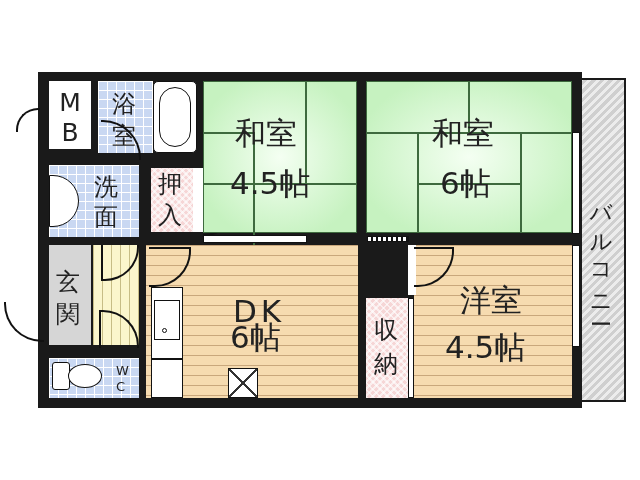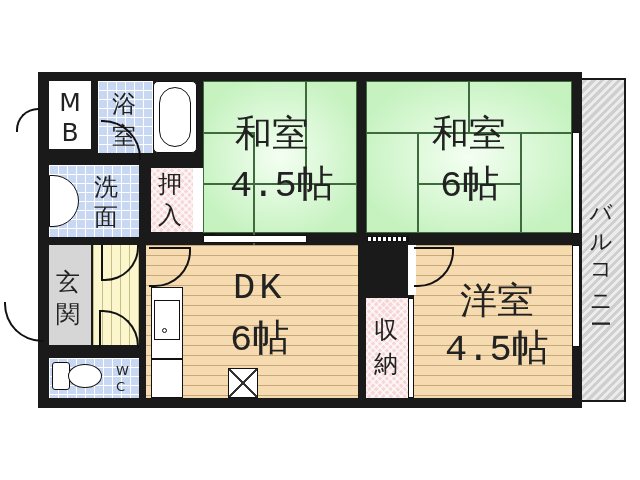--- a/index.html
+++ b/index.html
@@ -8,21 +8,21 @@
   .wall{background:#1a1a1a;}
   .tile{background-color:#c9d8f2;background-image:linear-gradient(#fff 1px,transparent 1px),linear-gradient(90deg,#fff 1px,transparent 1px);background-size:9px 9px;}
   .tatami{background:radial-gradient(ellipse at center,#f4fff2 0%,#c6f2c0 80%);border:1.5px solid #3e6a3e;}
   .wood{background-color:#f6dbb0;background-image:linear-gradient(#c9a77c 1px,transparent 1px);background-size:100% 10px;}
   .storage{background-color:#f6d6d6;background-image:repeating-linear-gradient(45deg,rgba(255,255,255,.6) 0 2px,transparent 2px 5px),repeating-linear-gradient(-45deg,rgba(255,255,255,.6) 0 2px,transparent 2px 5px);}
   .gray{background:#d6d6d6;}
   .white{background:#fff;}
   .balcony{background:repeating-linear-gradient(-45deg,#cfcfcf 0 3px,#ececec 3px 6px);border:2px solid #1a1a1a;}
   .hall{background-color:#fbf6cc;background-image:linear-gradient(90deg,#c7bd86 1px,transparent 1px);background-size:9px 100%;}
   .lbl{position:absolute;color:#222;font-family:"DejaVu Sans",sans-serif;text-align:center;line-height:1;white-space:nowrap;}
-  .big{font-size:37px;font-family:Liberation Mono, monospace;}
+  .big{font-size:31px;}
   .mid{font-size:25px;}
   .vert{writing-mode:vertical-rl;text-orientation:upright;letter-spacing:6px;}
   .door{position:absolute;border:2px solid #111;}
   .win{position:absolute;background:#fff;border:1.5px solid #111;}
 </style>
 </head>
 <body>
 
 <div class="abs wall" style="left:38px;top:72px;width:544px;height:336px;"></div>
 
@@ -87,21 +87,21 @@
 <div class="lbl" style="left:116px;top:364px;font-size:13px;">W</div>
 <div class="lbl" style="left:116px;top:380px;font-size:13px;">C</div>
 
 <div class="abs wood" style="left:146px;top:245px;width:212px;height:153px;"></div>
 <div class="abs white" style="left:151px;top:287px;width:32px;height:111px;border:1.5px solid #111;"></div>
 <div class="abs white" style="left:154px;top:300px;width:26px;height:40px;border:1.5px solid #111;"></div>
 <div class="abs" style="left:162px;top:328px;width:5px;height:5px;border:1.5px solid #111;border-radius:50%;"></div>
 <div class="abs" style="left:151px;top:358px;width:32px;height:1.5px;background:#111;"></div>
 <div class="door" style="left:149px;top:247px;width:40px;height:36px;border-radius:0 0 36px 0;border-left:none;border-top:2px solid #111;"></div>
 <div class="abs white" style="left:228px;top:368px;width:30px;height:30px;border:1.5px solid #111;background:linear-gradient(45deg,transparent 48%,#333 48%,#333 52%,transparent 52%),linear-gradient(-45deg,transparent 48%,#333 48%,#333 52%,transparent 52%),#fff;"></div>
-<div class="lbl big" style="left:233px;top:270px;letter-spacing:4px;">DK</div>
+<div class="lbl big" style="left:233px;top:296px;letter-spacing:4px;">DK</div>
 <div class="lbl big" style="left:230px;top:322px;">6帖</div>
 
 <div class="abs storage" style="left:366px;top:298px;width:42px;height:100px;"></div>
 <div class="lbl" style="left:374px;top:318px;font-size:24px;">収</div>
 <div class="lbl" style="left:374px;top:352px;font-size:24px;">納</div>
 <div class="abs white" style="left:408px;top:298px;width:6px;height:100px;border:1px solid #111;"></div>
 
 <div class="abs wood" style="left:414px;top:245px;width:158px;height:153px;"></div>
 <div class="abs white" style="left:408px;top:245px;width:8px;height:50px;"></div>
 <div class="door" style="left:414px;top:247px;width:38px;height:36px;border-radius:0 0 36px 0;border-left:none;border-top:2px solid #111;"></div>

